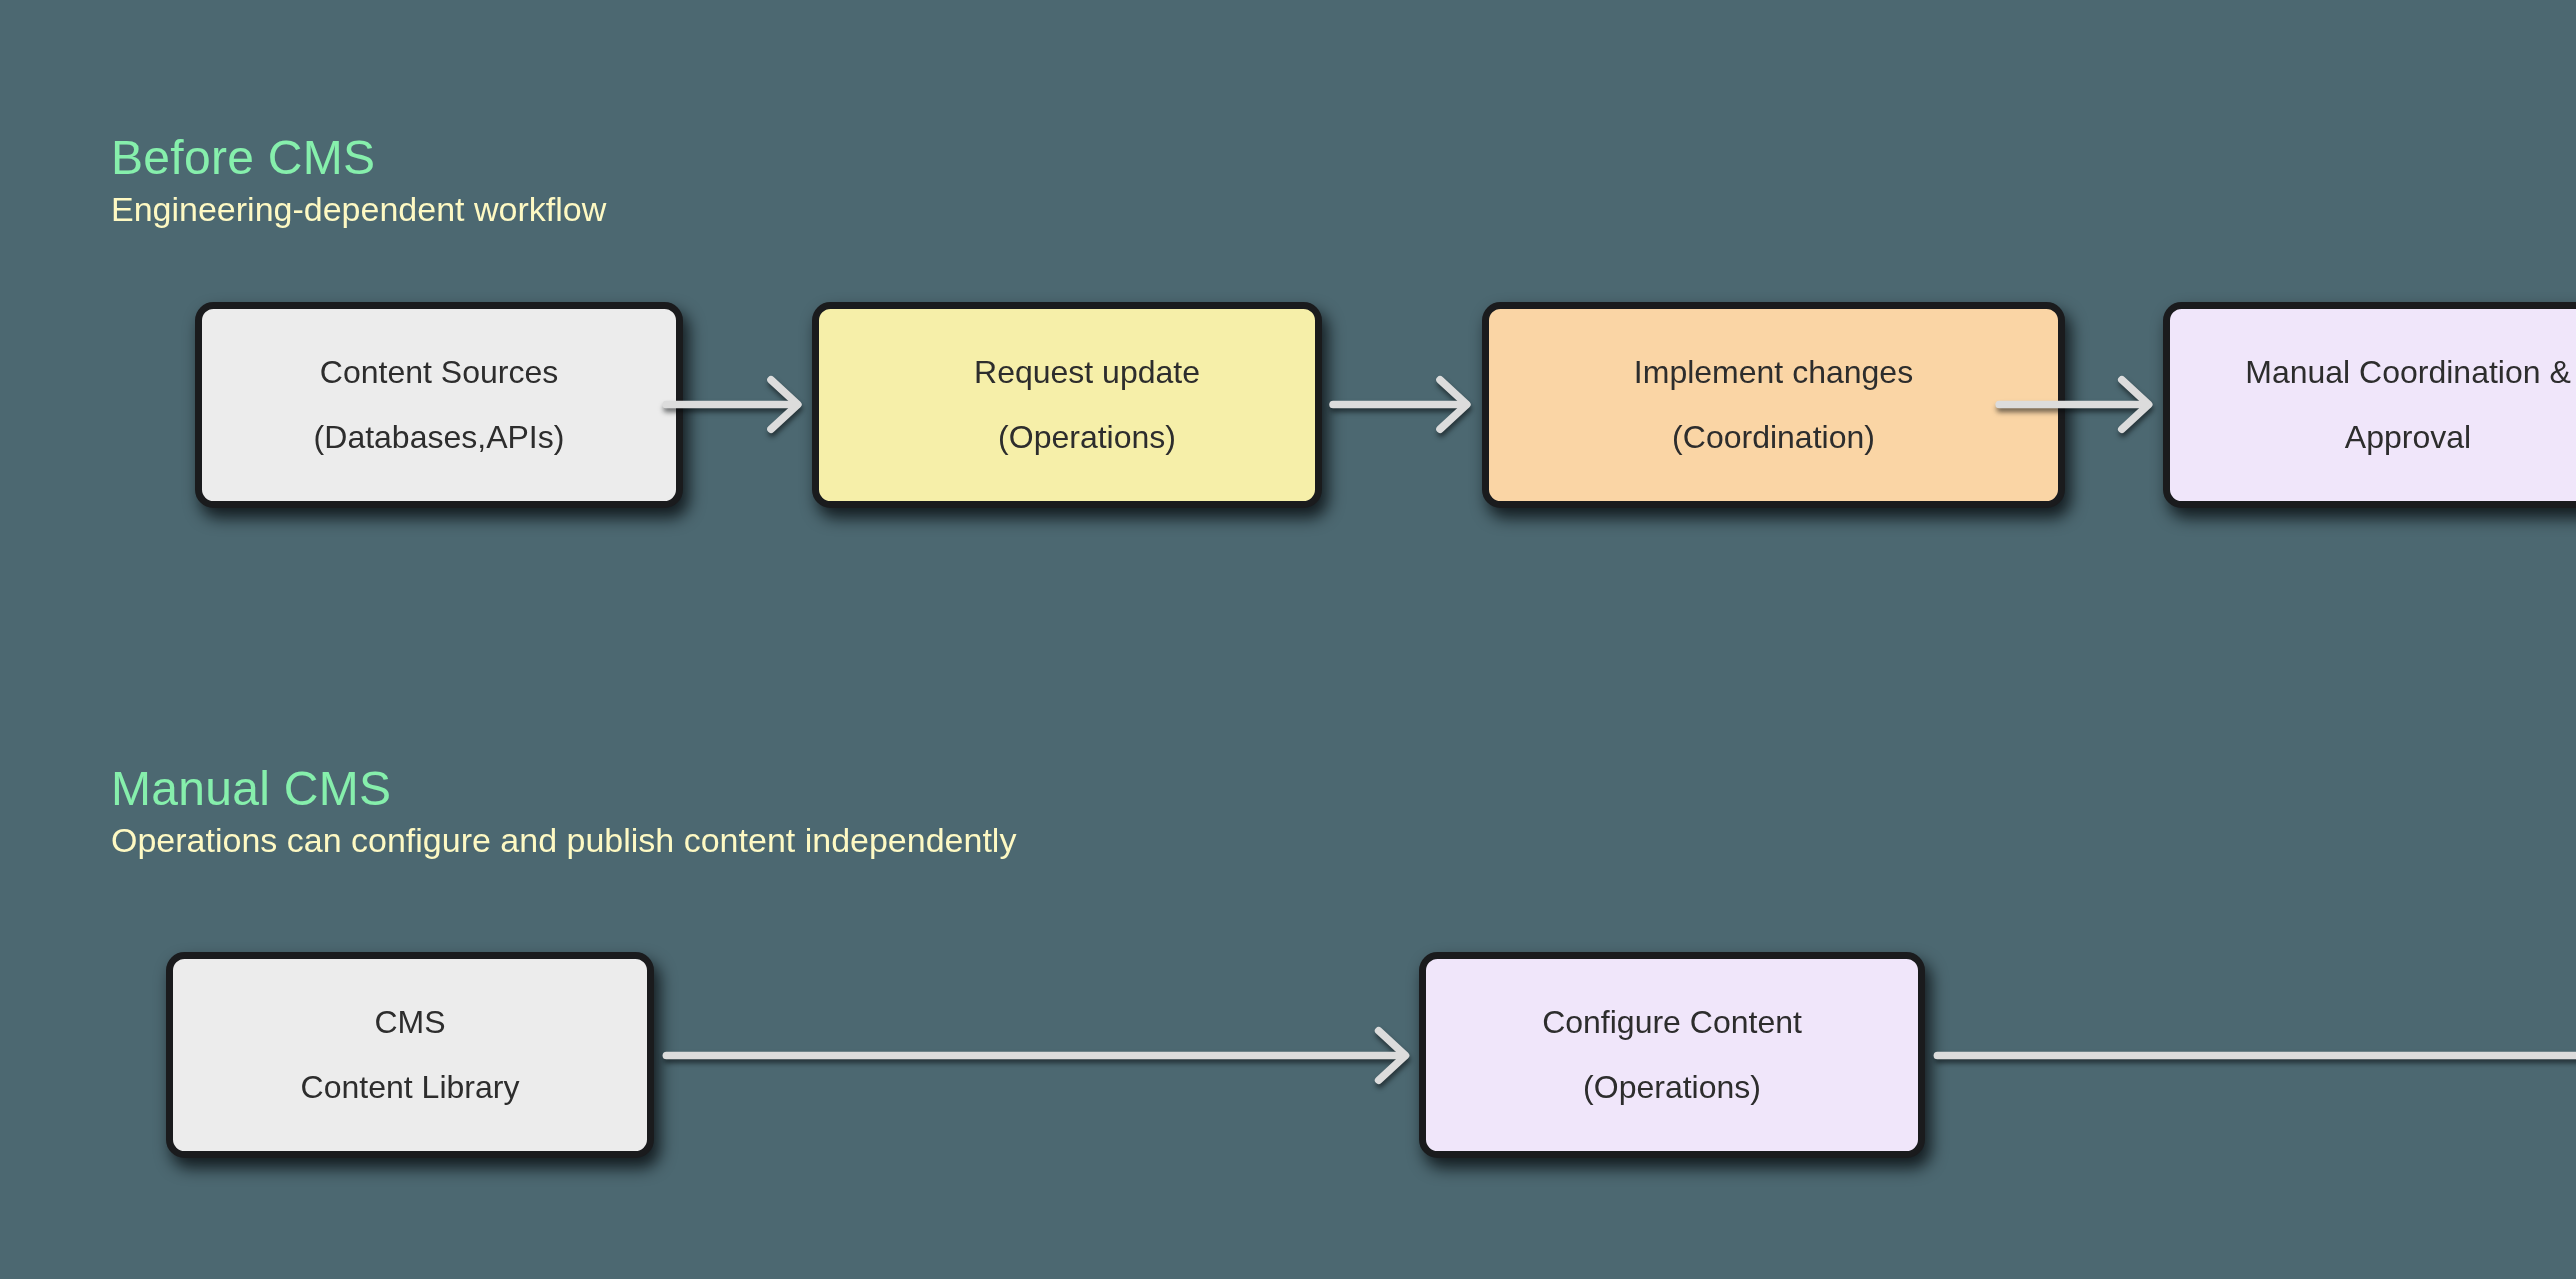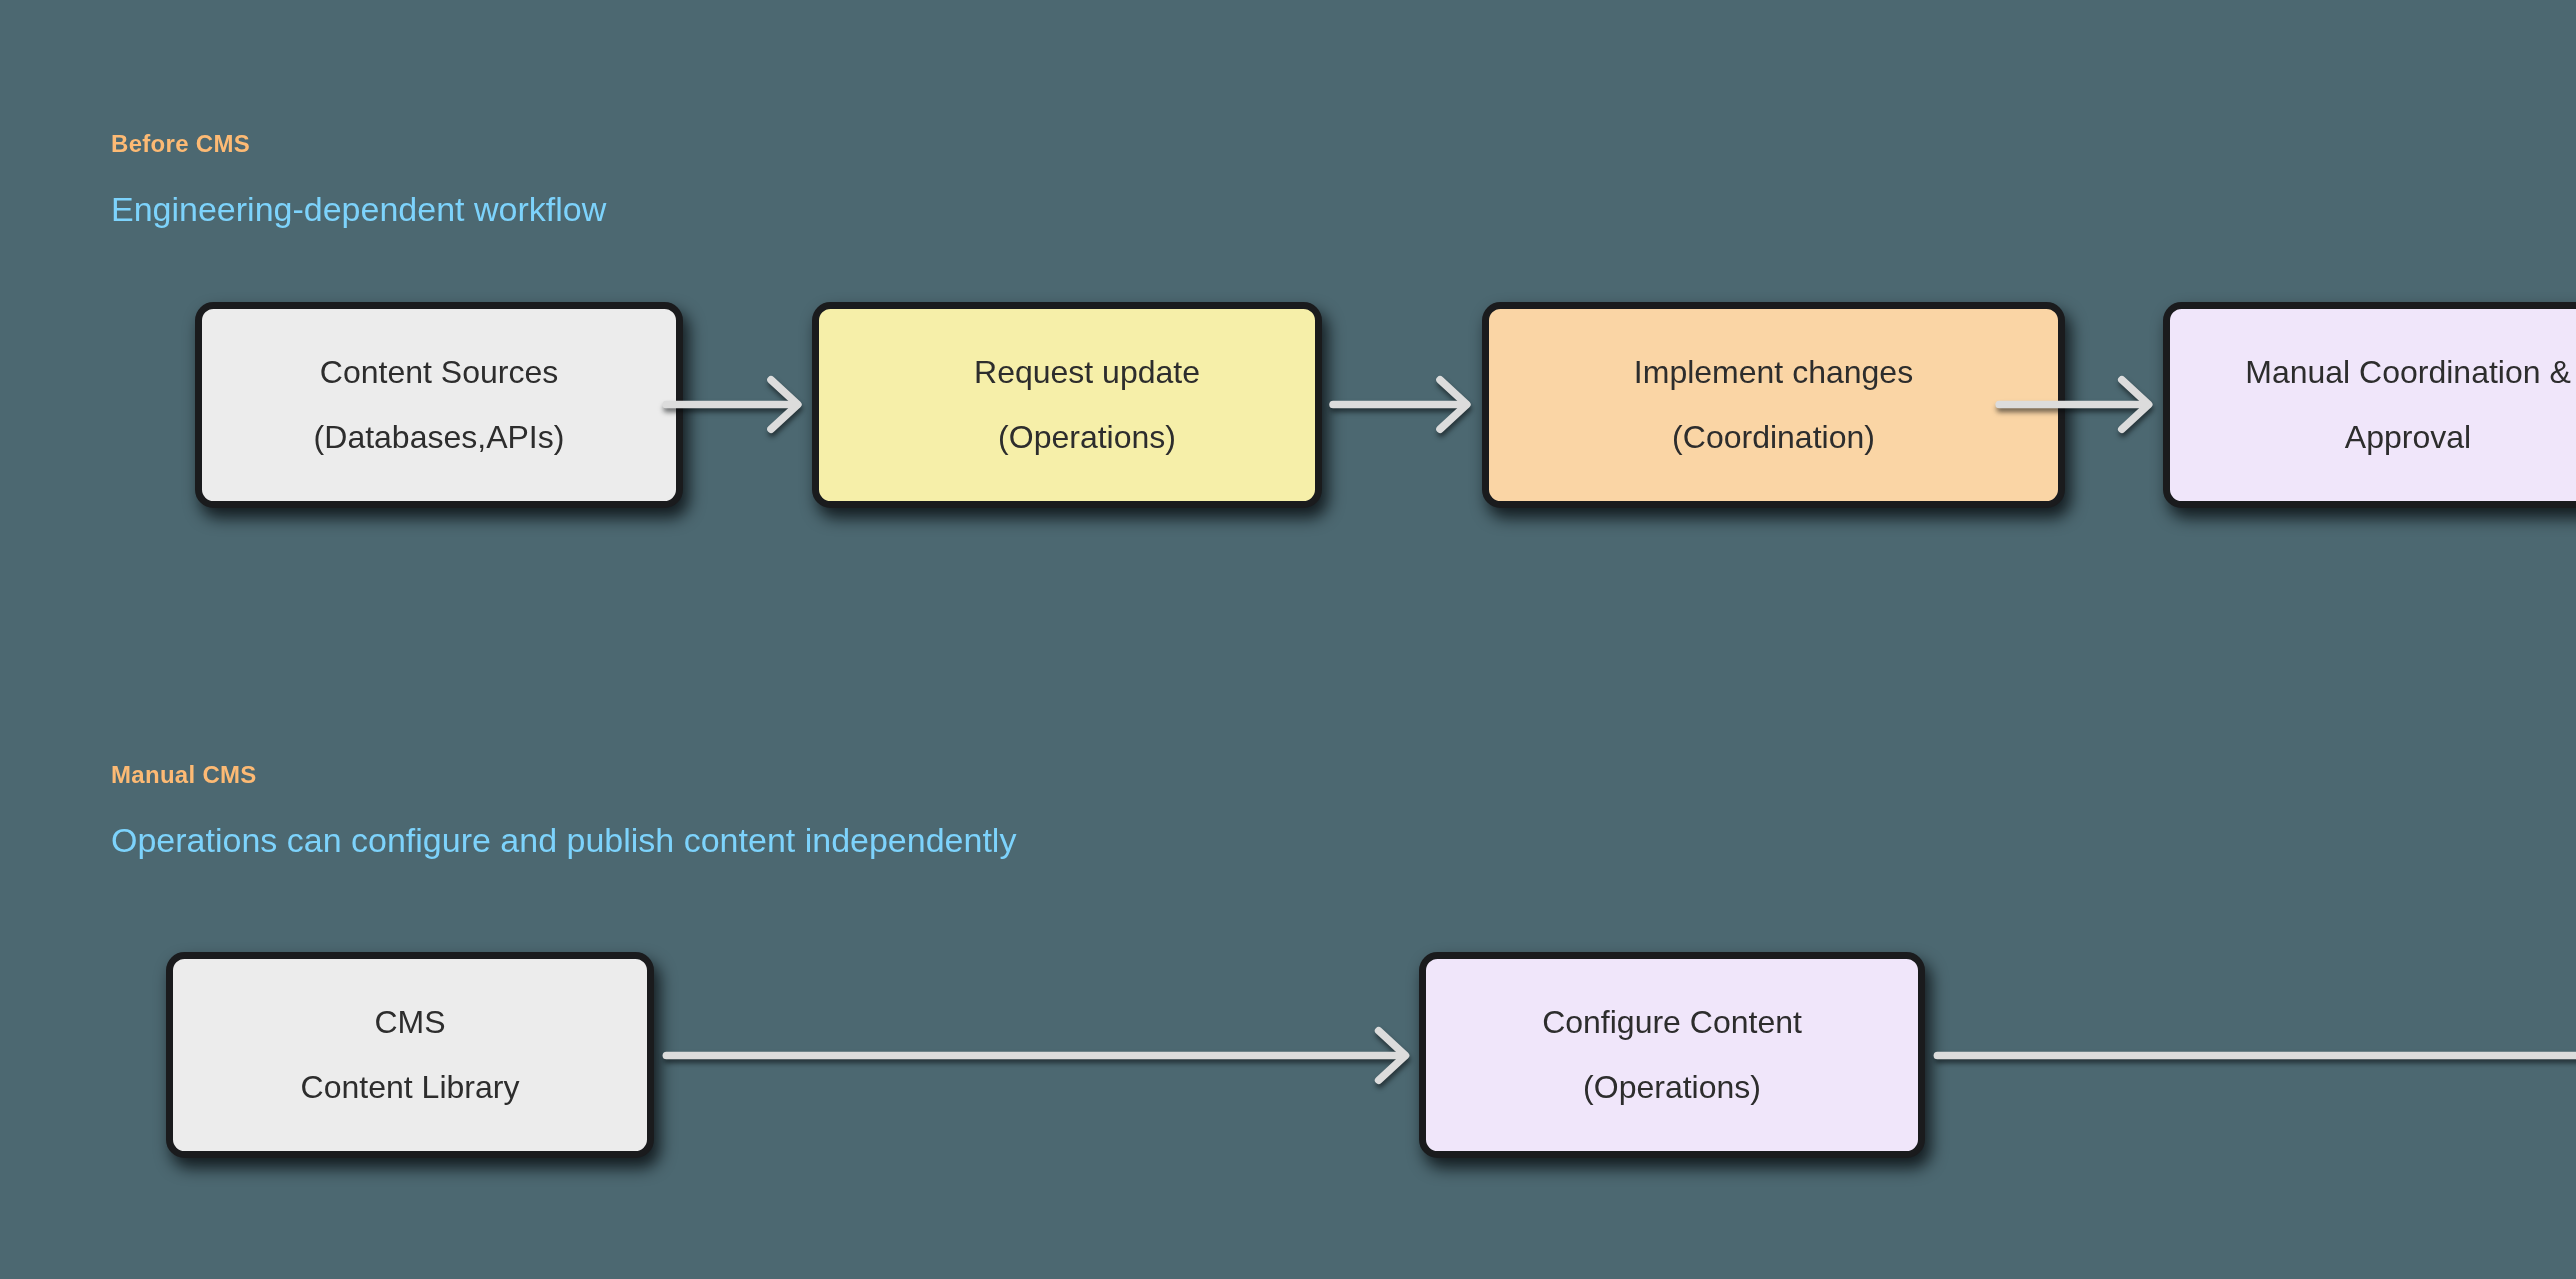--- a/index.html
+++ b/index.html
@@ -7,31 +7,31 @@
     font-family: "Liberation Sans", "DejaVu Sans", sans-serif;
     width: 3478px; height: 1280px; overflow: hidden;
   }
   .canvas {
     position: relative;
     width: 3478px; height: 1280px;
   }
   .section-title {
     position: absolute;
     left: 111px;
-    font-size: 24px;
-    font-weight: 700;
-    color: #fdba74;
+    font-size: 48px;
+    font-weight: 400;
+    color: #86efac;
     letter-spacing: 0.3px;
   }
   .section-subtitle {
     position: absolute;
     left: 111px;
     font-size: 34px;
     font-weight: 400;
-    color: #7dd3fc;
+    color: #fef9c3;
   }
   .node {
     position: absolute;
     height: 206px;
     box-sizing: border-box;
     border: 7.2px solid #1a1b1d;
     border-radius: 18.5px;
     box-shadow: 5.2px 9.3px 15.5px rgba(4, 8, 10, 0.78);
     display: flex;
     flex-direction: column;

